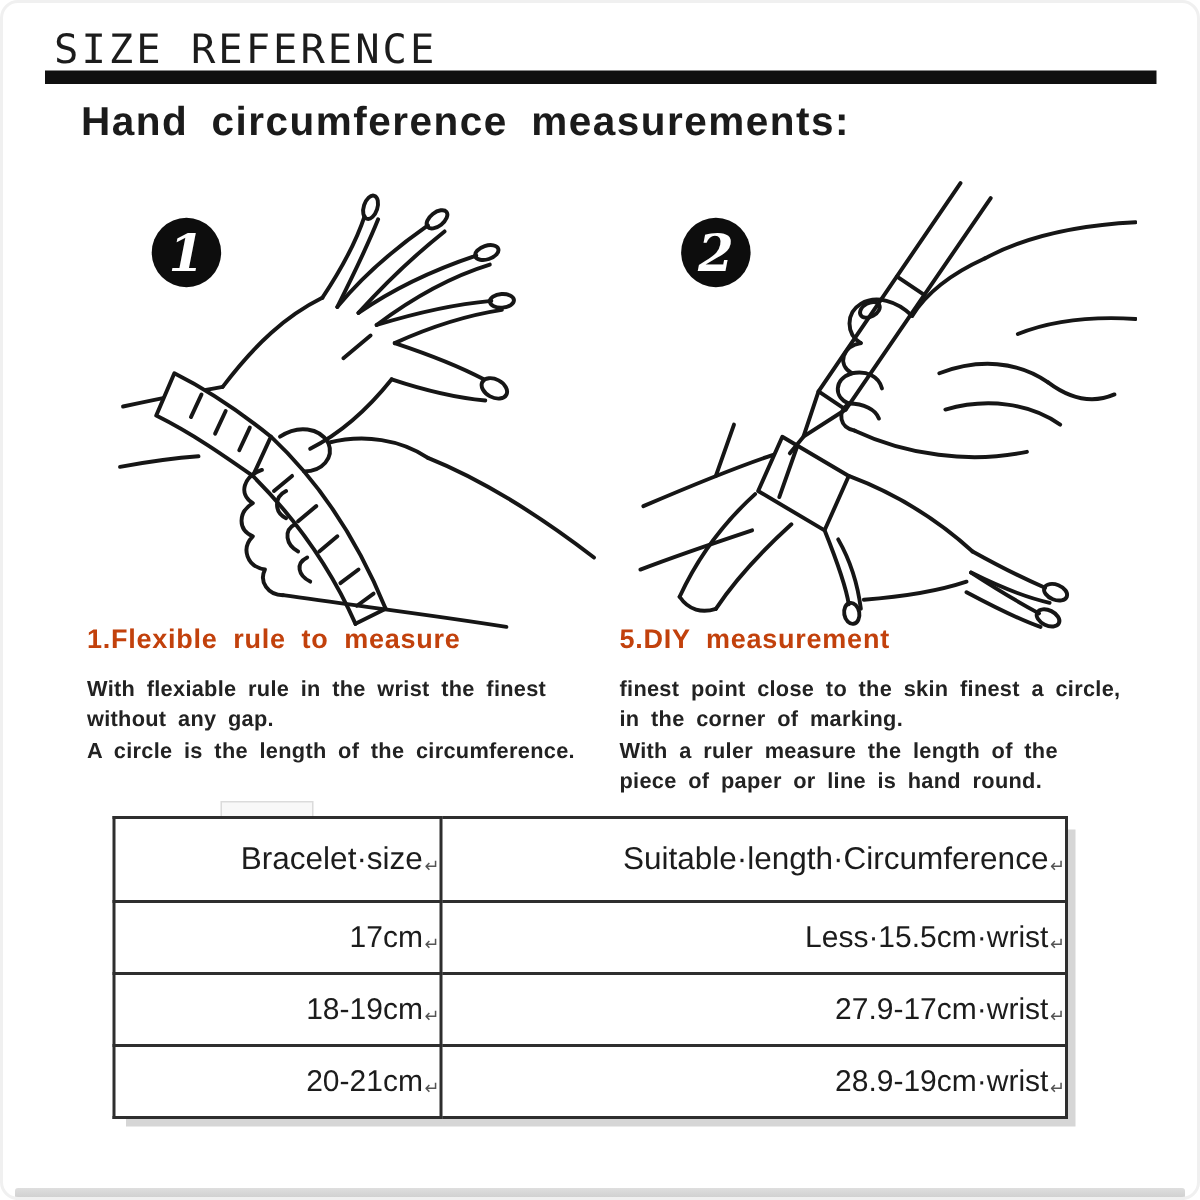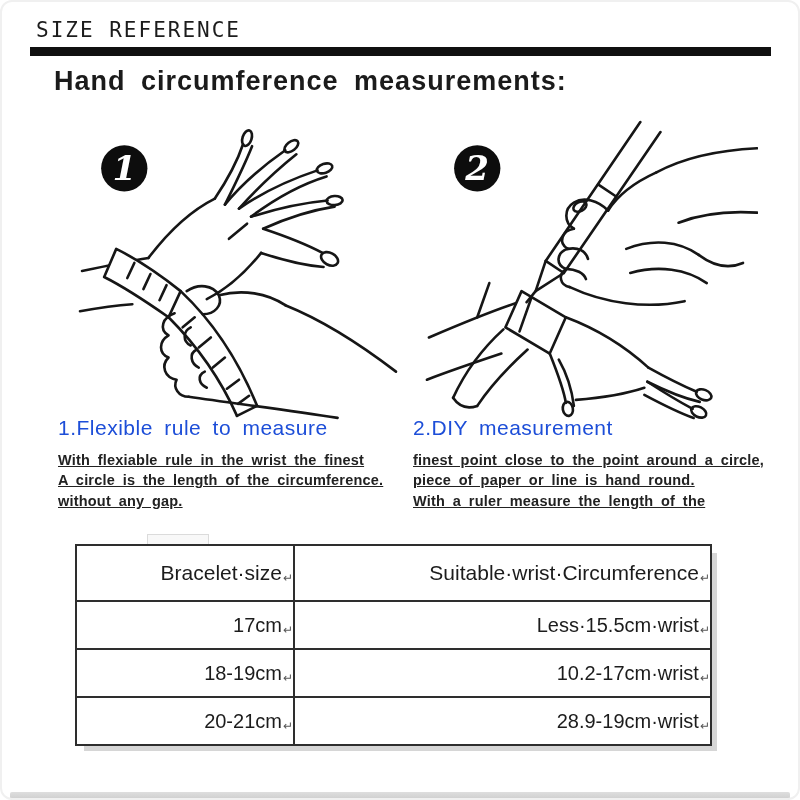--- a/index.html
+++ b/index.html
@@ -3,49 +3,49 @@
 <meta charset="utf-8">
 <style>
   html,body{margin:0;padding:0;background:#fff;}
   .canvas{
     position:relative;width:800px;height:800px;background:#ffffff;overflow:hidden;
     font-family:"Liberation Sans",sans-serif;color:#1e1e1e;
   }
   .abs{position:absolute;}
   .brand-title{
     left:36px;top:18px;
-    font-family:"DejaVu Sans Mono",monospace;font-size:21px;font-weight:400;
+    font-family:"DejaVu Sans Mono",monospace;font-size:27px;font-weight:400;
     letter-spacing:2px;color:#1c1c1c;white-space:nowrap;
   }
   .brand-rule{left:30px;top:47px;width:741px;height:9px;background:#101010;}
   .main-heading{
     left:54px;top:66px;margin:0;font-size:27px;font-weight:700;
     letter-spacing:1px;word-spacing:7px;color:#1b1b1b;white-space:nowrap;
   }
   .fig{position:absolute;}
   .fig1{left:78px;top:120px;width:322px;height:302px;}
   .fig2{left:424px;top:120px;width:334px;height:302px;}
   .fig path,.fig ellipse{
     fill:none;stroke:#161616;stroke-width:2.6;stroke-linecap:round;stroke-linejoin:round;
   }
   .fig .fill-white{fill:#ffffff;}
   .fig .badge-circle{fill:#0d0d0d;stroke:none;}
   .fig .badge-num{
     fill:#ffffff;stroke:none;font-family:"DejaVu Serif",serif;
     font-style:italic;font-weight:700;font-size:34px;text-anchor:middle;
   }
   .step-title{
-    position:absolute;font-size:21px;font-weight:400;letter-spacing:.5px;
-    word-spacing:5px;color:#1d4ed8;white-space:nowrap;
+    position:absolute;font-size:18px;font-weight:700;letter-spacing:.5px;
+    word-spacing:5px;color:#c2410c;white-space:nowrap;
   }
   .t1{left:58px;top:416px;}
   .t2{left:413px;top:416px;}
   .step-desc{
     position:absolute;font-size:14.5px;font-weight:700;line-height:1.4;
-    letter-spacing:.2px;word-spacing:3.5px;color:#222222;text-decoration:underline;
+    letter-spacing:.2px;word-spacing:3.5px;color:#222222;
   }
   .d1{left:58px;top:450px;width:345px;}
   .d2{left:413px;top:450px;width:375px;}
   .size-table{
     position:absolute;left:75px;top:544px;width:637px;border-collapse:collapse;
     table-layout:fixed;background:#ffffff;box-shadow:7px 7px 0 -2px #d6d6d6;
   }
   .size-table th,.size-table td{
     border:2px solid #2e2e2e;text-align:right;vertical-align:middle;
     color:#1c1c1c;font-weight:400;padding:0;overflow:hidden;white-space:nowrap;
@@ -158,55 +158,56 @@
     <path d="M200 128 C 226 118 252 120 272 134"></path>
     <path d="M272 134 C 288 146 302 148 316 142"></path>
     <path d="M204 152 C 232 144 260 148 280 162"></path>
     <g>
       <circle class="badge-circle" cx="52" cy="48" r="23"></circle>
       <text class="badge-num" x="52" y="60">2</text>
     </g>
   </svg>
 
   <div class="step-title t1">1.Flexible rule to measure</div>
-  <div class="step-title t2">2.DIY measurement</div>
+  <div class="step-title t2">5.DIY measurement</div>
 
   <div class="step-desc d1">
     <div>With flexiable rule in the wrist the finest</div>
+    <div>without any gap.</div>
     <div>A circle is the length of the circumference.</div>
-    <div>without any gap.</div>
   </div>
 
   <div class="step-desc d2">
-    <div>finest point close to the point around a circle,</div>
+    <div>finest point close to the skin finest a circle,</div>
+    <div>in the corner of marking.</div>
+    <div>With a ruler measure the length of the</div>
     <div>piece of paper or line is hand round.</div>
-    <div>With a ruler measure the length of the</div>
   </div>
 
   <div class="abs table-artifact"></div>
 
   <table class="size-table">
     <colgroup>
         <col style="width:218px">
         <col>
       </colgroup>
     <thead>
       <tr>
         <th><span>Bracelet·size</span><span class="mark">↵</span></th>
-        <th><span>Suitable·wrist·Circumference</span><span class="mark">↵</span></th>
+        <th><span>Suitable·length·Circumference</span><span class="mark">↵</span></th>
       </tr>
     </thead>
     <tbody>
       <tr>
         <td><span>17cm</span><span class="mark">↵</span></td>
         <td><span>Less·15.5cm·wrist</span><span class="mark">↵</span></td>
       </tr>
       <tr>
         <td><span>18-19cm</span><span class="mark">↵</span></td>
-        <td><span>10.2-17cm·wrist</span><span class="mark">↵</span></td>
+        <td><span>27.9-17cm·wrist</span><span class="mark">↵</span></td>
       </tr>
       <tr>
         <td><span>20-21cm</span><span class="mark">↵</span></td>
         <td><span>28.9-19cm·wrist</span><span class="mark">↵</span></td>
       </tr>
     </tbody>
   </table>
 
   <div class="abs photo-edge"></div>
   <div class="abs frame"></div>

